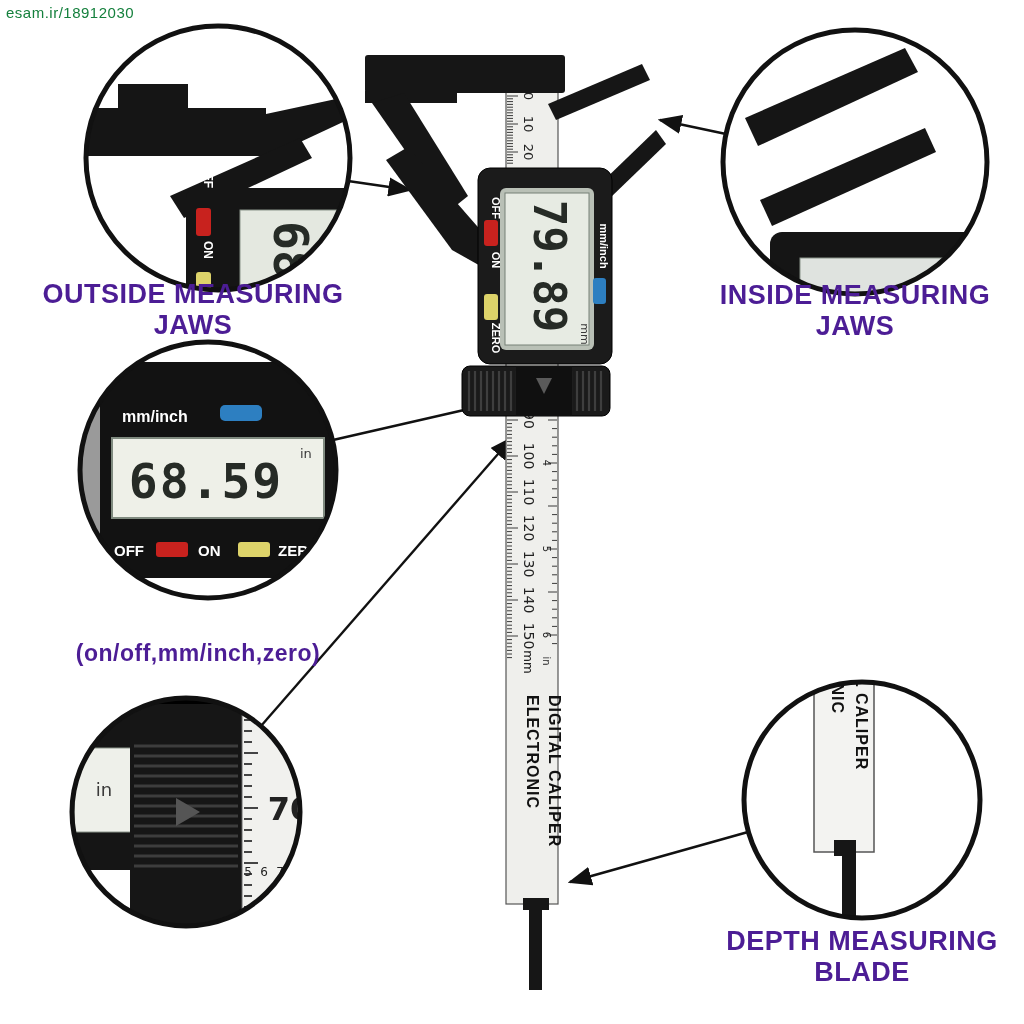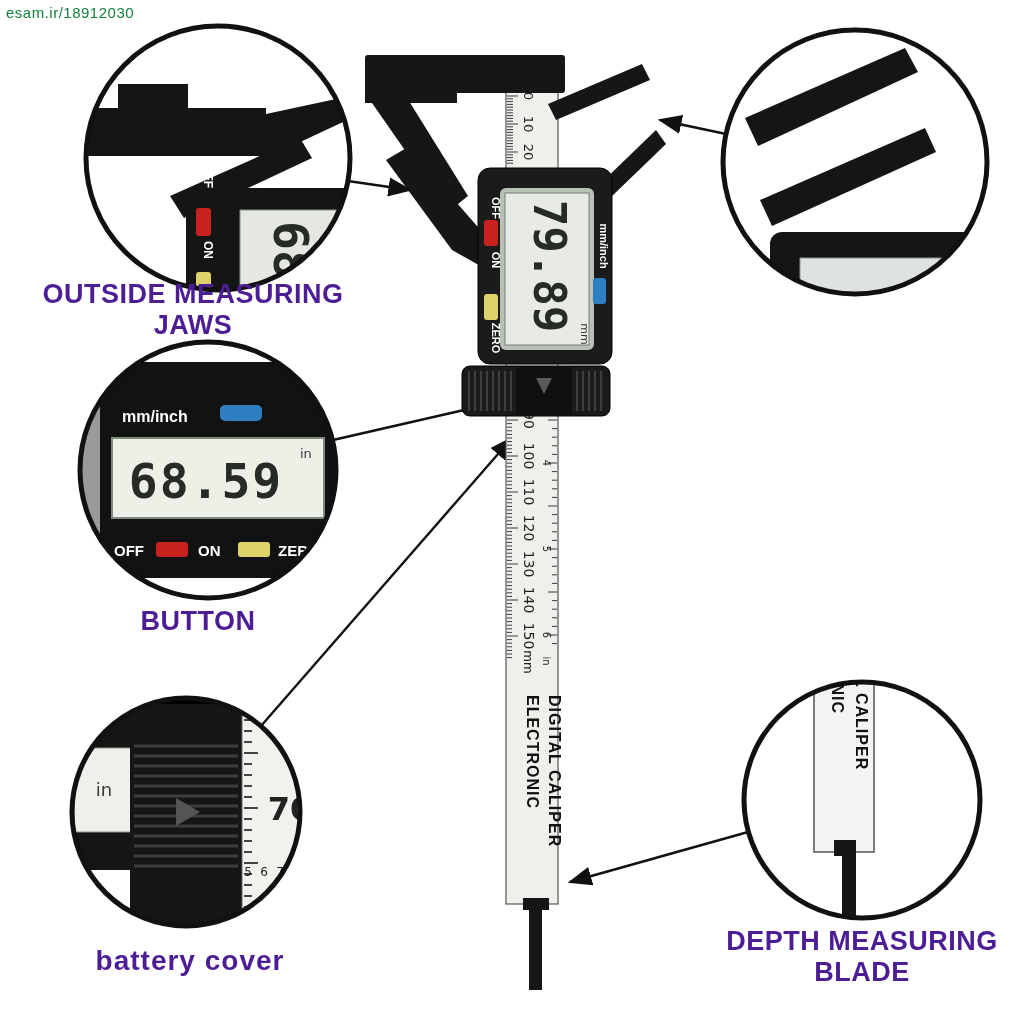--- a/index.html
+++ b/index.html
@@ -211,21 +211,21 @@
       <rect x="842" y="854" width="14" height="118" fill="#161616"></rect>
     </g>
     <circle cx="862" cy="800" r="118" fill="none" stroke="#111" stroke-width="5"></circle>
   </g>
 </svg>
 
 <div id="watermark">esam.ir/18912030</div>
 
 <div class="callout-label lbl-main" style="left:28px;top:279px;width:330px;">OUTSIDE MEASURING JAWS</div>
 
-
-<div class="callout-label lbl-main" style="left:58px;top:606px;width:280px;">BUTTON</div>
-
-
-<div class="callout-label lbl-battery" style="left:40px;top:945px;width:300px;">battery cover</div>
+<div class="callout-label lbl-main" style="left:695px;top:280px;width:320px;">INSIDE MEASURING JAWS</div>
+
+
+<div class="callout-label lbl-sub" style="left:28px;top:640px;width:340px;">(on/off,mm/inch,zero)</div>
+
 
 <div class="callout-label lbl-main" style="left:697px;top:926px;width:330px;">DEPTH MEASURING BLADE</div>
 
 </div>
 
 </body></html>

